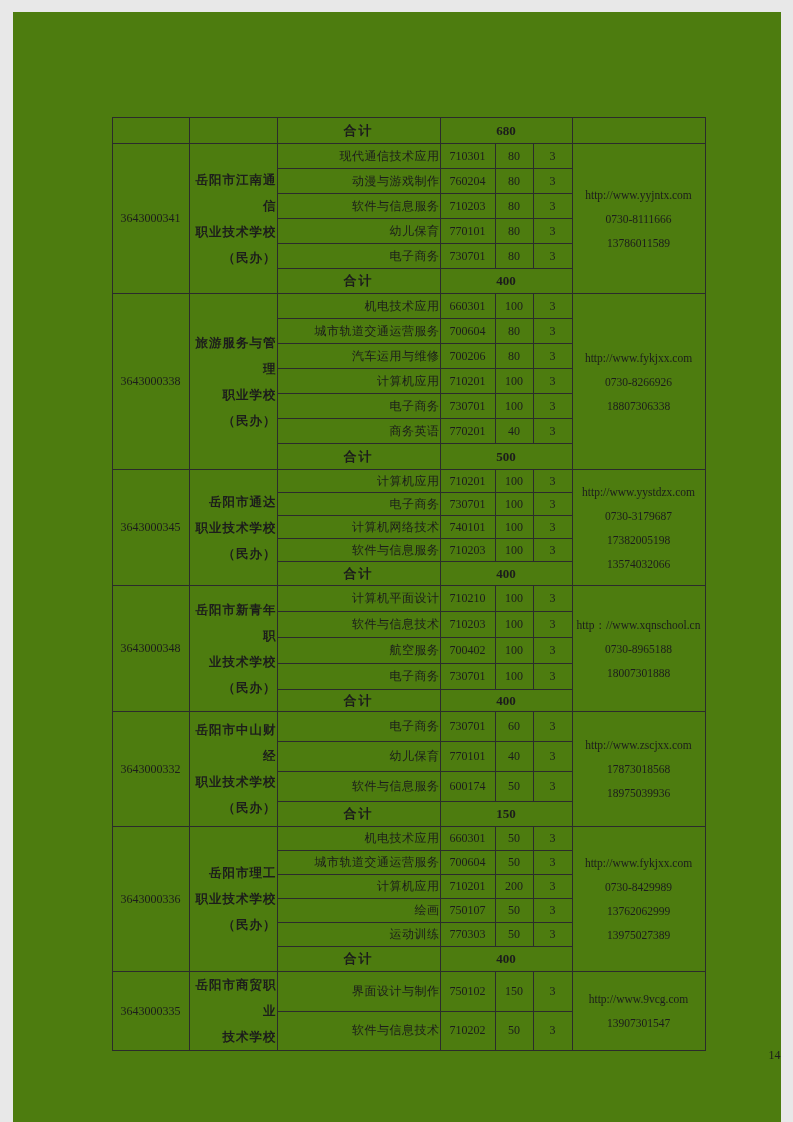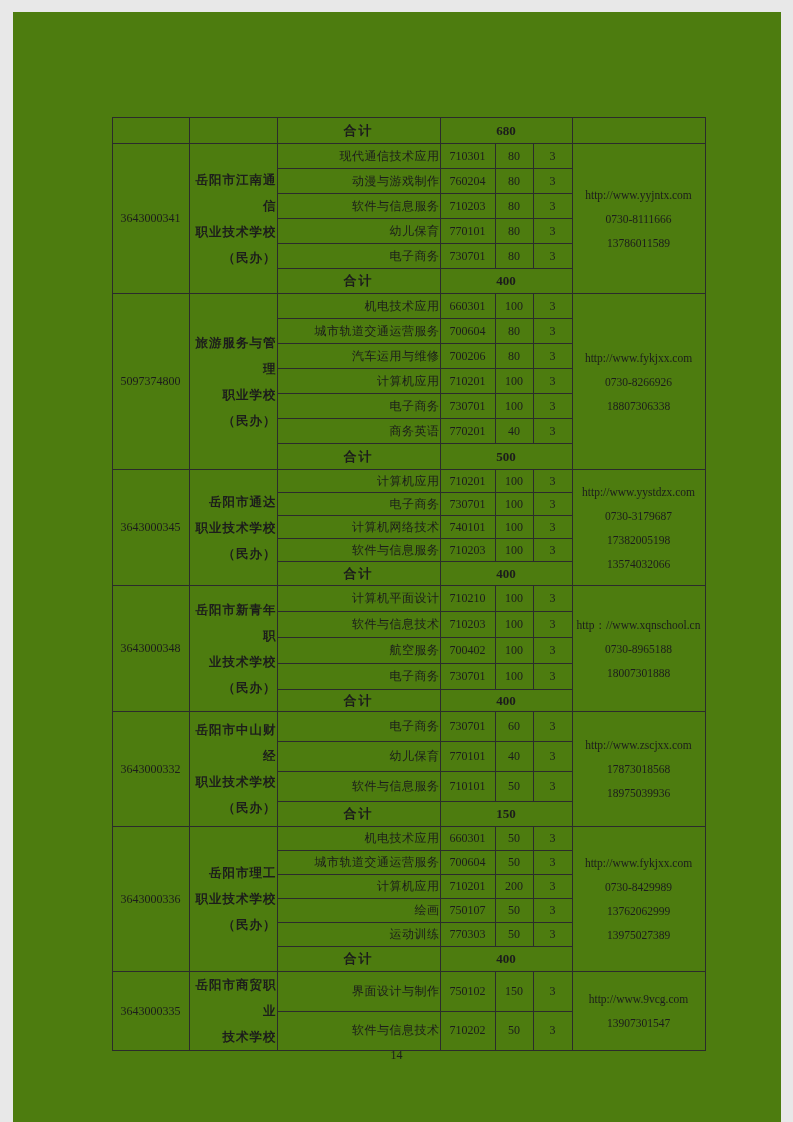--- a/index.html
+++ b/index.html
@@ -19,21 +19,21 @@
   td.major-cell { text-align:right; padding-left:5px; letter-spacing:0.5px; }
   td.school-cell { font-weight:bold; font-size:12.5px; letter-spacing:1px;text-align:right; }
   td.school-cell div { line-height:26px; }
   td.contact-cell { font-size:11.5px; }
   td.contact-cell div { line-height:24px;text-align:center; }
   td.total-label { font-weight:bold; font-size:13px; letter-spacing:2px; }
   td.total-value { font-weight:bold; font-size:13px; }
   tr.h22{height:22px} tr.h23{height:23px} tr.h24{height:24px}
   tr.h25{height:25px} tr.h26{height:26px} tr.h30{height:30px} tr.h31{height:31px}
   .page-number {
-    position:absolute; left:0; right:0; top:1036px; text-align:center;
+    position:absolute; left:0; right:0; top:1036px; text-align:right;
     font-size:12px; color:#1c1c1c;
   }
 </style>
 </head>
 <body>
 
 <div class="sheet">
   <table class="enroll">
     <colgroup>
       <col style="width:77px">
@@ -95,21 +95,21 @@
       <td>730701</td>
       <td>80</td>
       <td>3</td>
     </tr>
     <tr class="h25">
       <td class="total-label">合计</td>
       <td class="total-value" colspan="3">400</td>
     </tr>
 
     <tr class="h25">
-      <td rowspan="7">5097374800</td>
+      <td rowspan="7">3643000338</td>
       <td rowspan="7" class="school-cell">
         <div>旅游服务与管理</div>
         <div>职业学校</div>
         <div>（民办）</div>
       </td>
       <td class="major-cell">机电技术应用</td>
       <td>660301</td>
       <td>100</td>
       <td>3</td>
       <td rowspan="7" class="contact-cell">
@@ -255,21 +255,21 @@
       </td>
     </tr>
     <tr class="h30">
       <td class="major-cell">幼儿保育</td>
       <td>770101</td>
       <td>40</td>
       <td>3</td>
     </tr>
     <tr class="h30">
       <td class="major-cell">软件与信息服务</td>
-      <td>710101</td>
+      <td>600174</td>
       <td>50</td>
       <td>3</td>
     </tr>
     <tr class="h25">
       <td class="total-label">合计</td>
       <td class="total-value" colspan="3">150</td>
     </tr>
 
     <tr class="h24">
       <td rowspan="6">3643000336</td>

